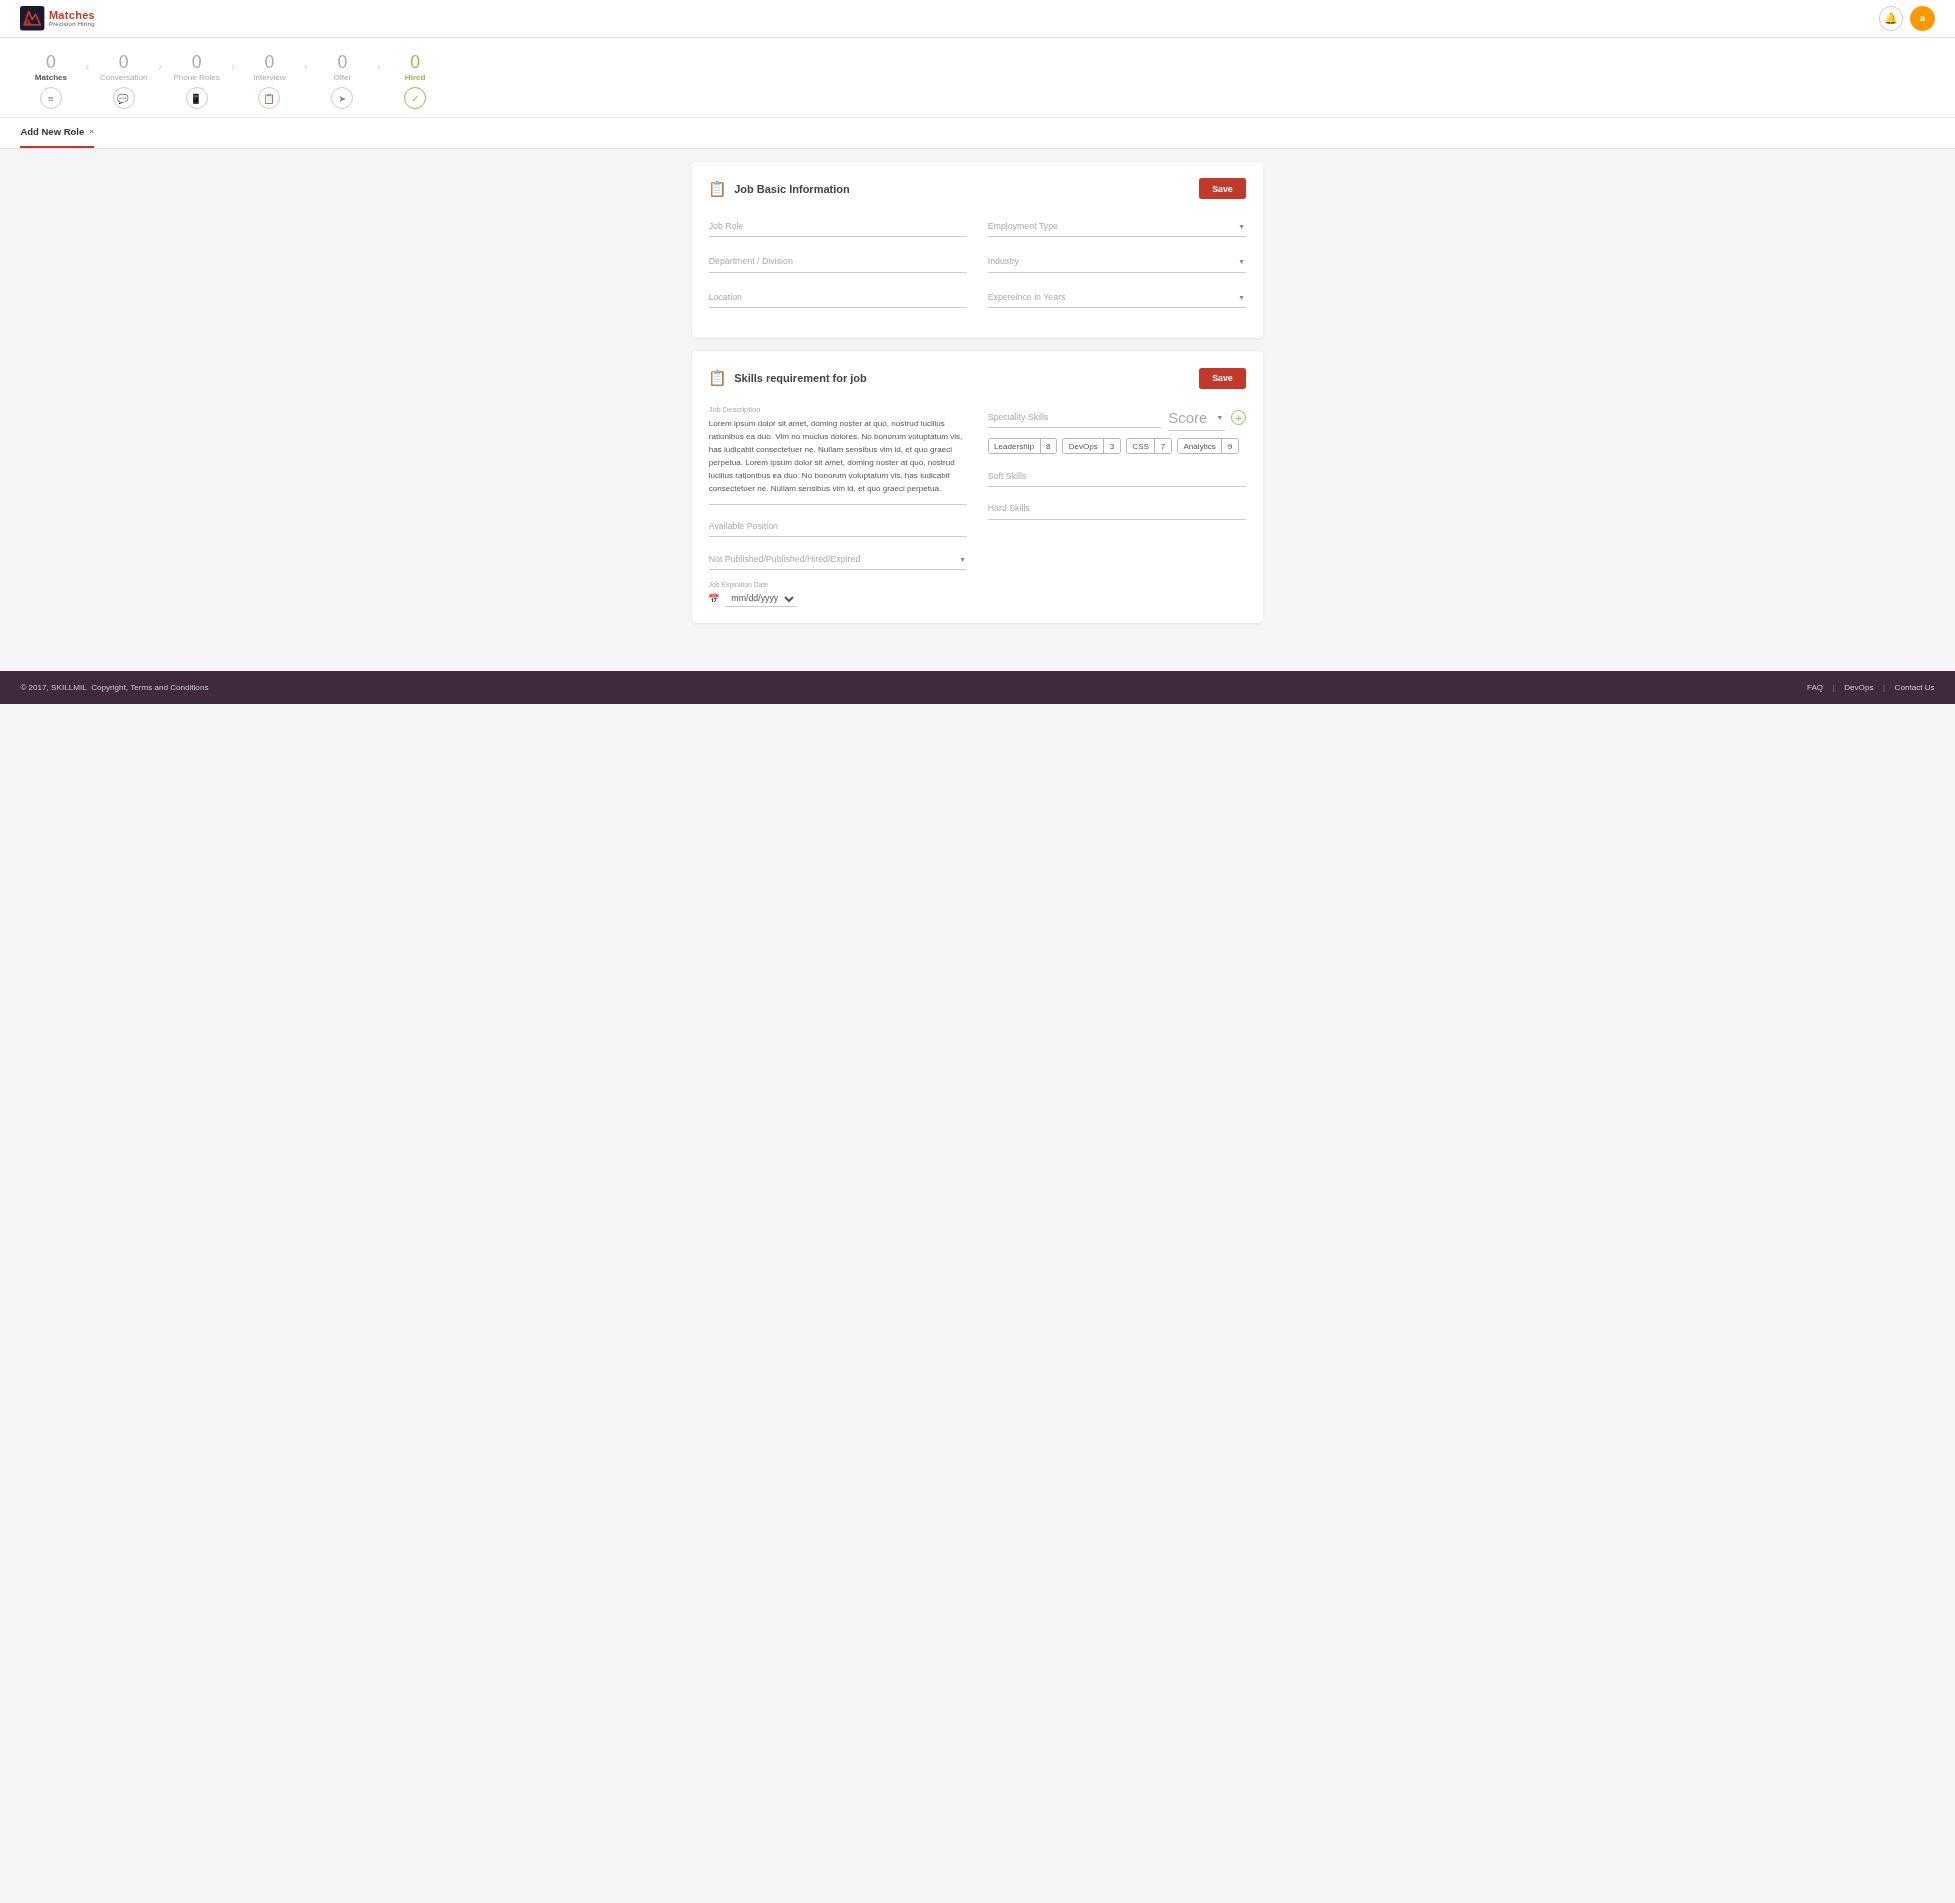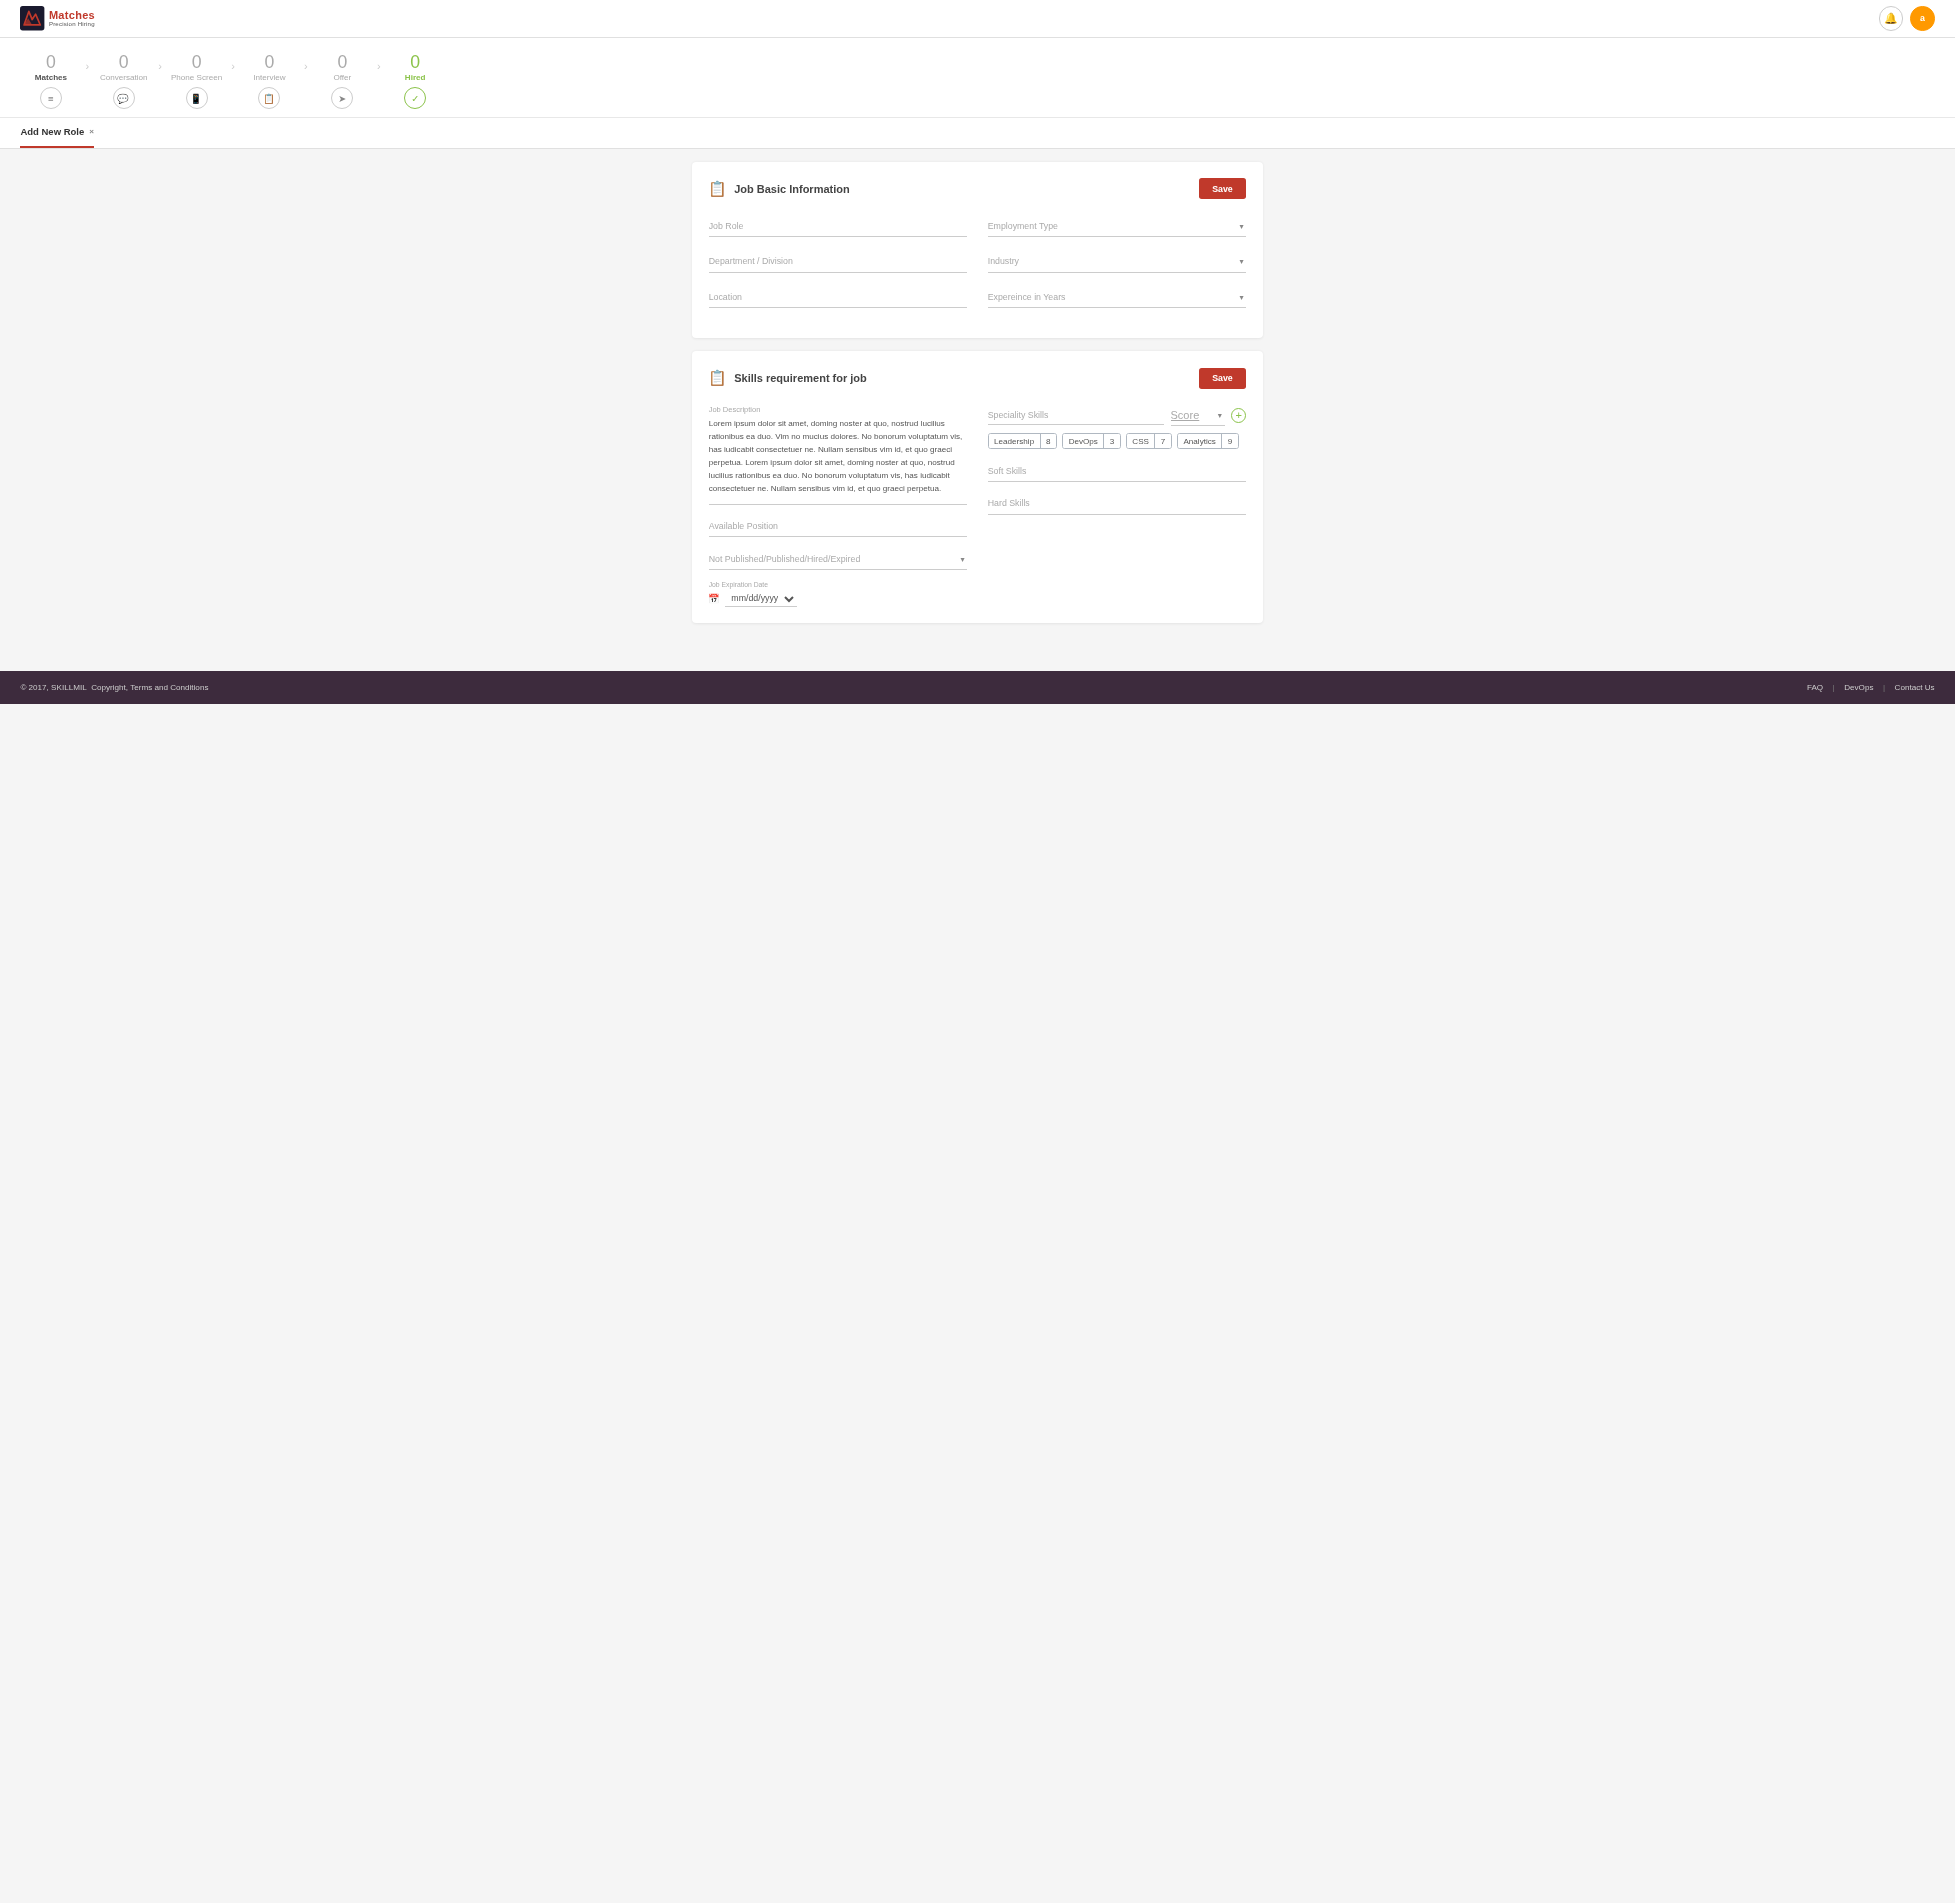--- a/index.html
+++ b/index.html
@@ -320,25 +320,24 @@
       position: relative;
       border-bottom: 0.7px solid #ccc;
       min-width: 54px;
     }
     .score-select-wrapper select {
       appearance: none;
       -webkit-appearance: none;
       border: none;
       outline: none;
       padding: 4.1px 16.3px 4.1px 0;
-      font-size: 11px;
+      font-size: 15px;
       color: #aaa;
       background: transparent;
       cursor: pointer;
-      text-decoration: underline;
     }
     .add-btn {
       width: 15px;
       height: 15px;
       border-radius: 50%;
       border: 1px solid #8bc34a;
       color: #8bc34a;
       display: flex;
       align-items: center;
       justify-content: center;
@@ -472,21 +471,21 @@
     <div class="pipeline-step">
       <span class="count">0</span>
       <span class="label">Conversation</span>
       <div class="step-icon">💬</div>
     </div>
 
     <span class="pipeline-arrow">›</span>
 
     <div class="pipeline-step">
       <span class="count">0</span>
-      <span class="label">Phone Screen</span>
+      <span class="label">Phone Roles</span>
       <div class="step-icon">📱</div>
     </div>
 
     <span class="pipeline-arrow">›</span>
 
     <div class="pipeline-step">
       <span class="count">0</span>
       <span class="label">Interview</span>
       <div class="step-icon">📋</div>
     </div>

